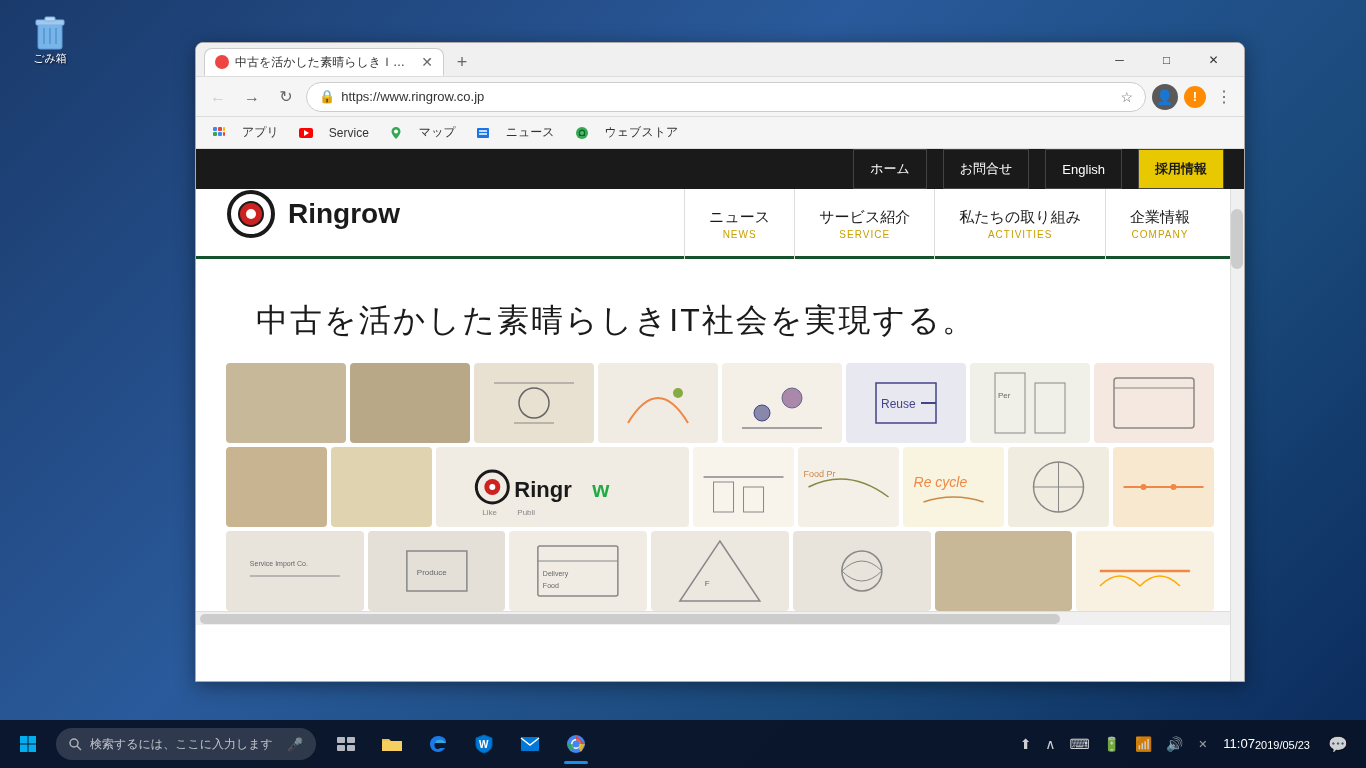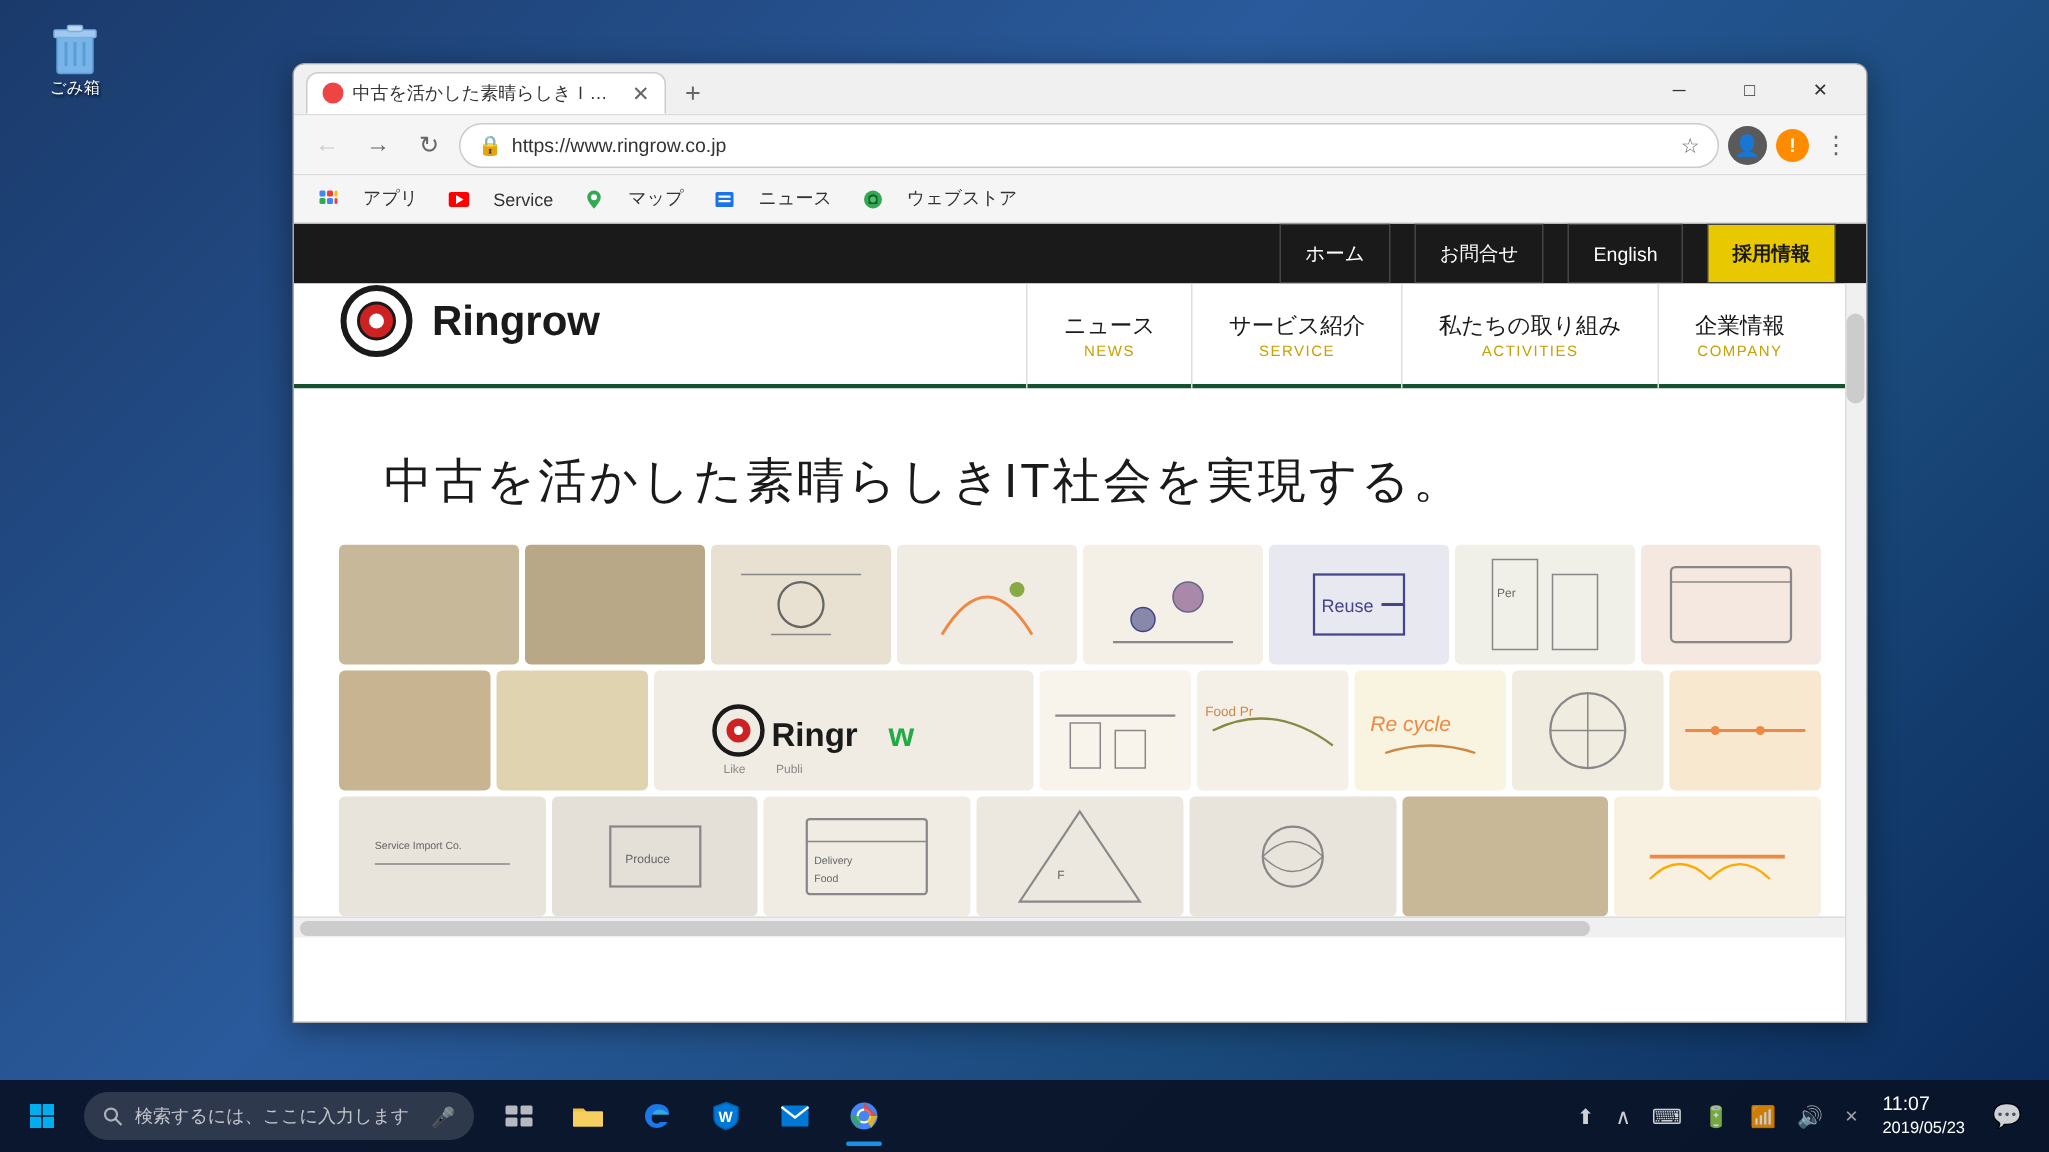--- a/index.html
+++ b/index.html
@@ -477,21 +477,22 @@
       padding-right: 8px;
     }
     .tray-icon {
       color: rgba(255,255,255,0.8);
       font-size: 14px;
       cursor: pointer;
       padding: 4px;
     }
     .clock-area {
       display: flex;
-      flex-direction: column;
+      flex-direction: row;
+      align-items: flex-end;
       color: white;
       cursor: pointer;
       padding: 2px 6px;
     }
     .clock-time {
       font-size: 13px;
       line-height: 1.3;
     }
     .clock-date {
       font-size: 11px;

